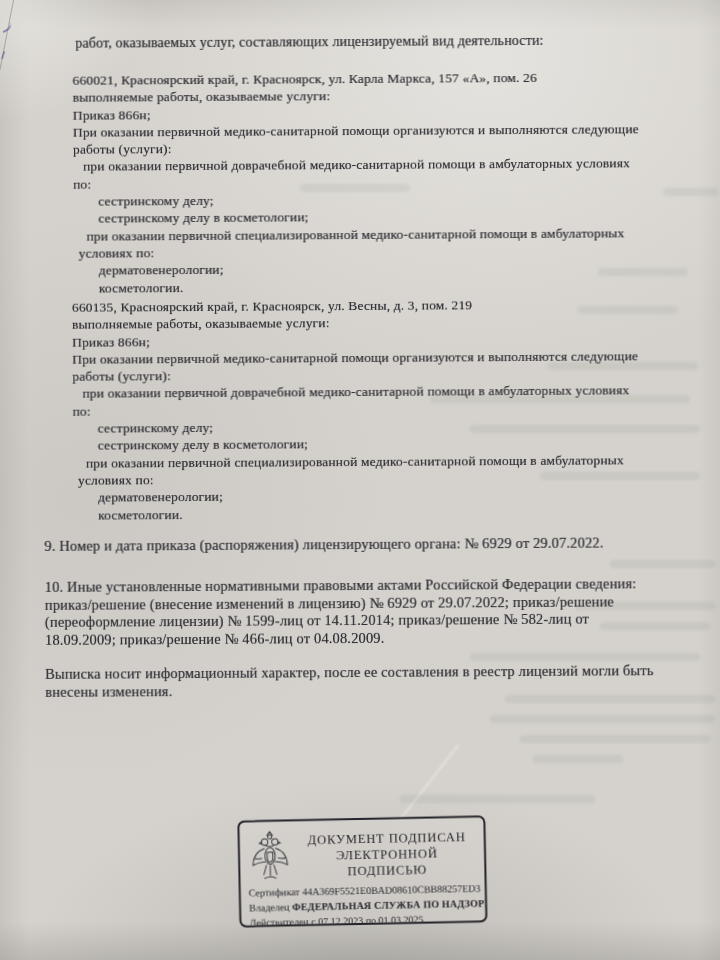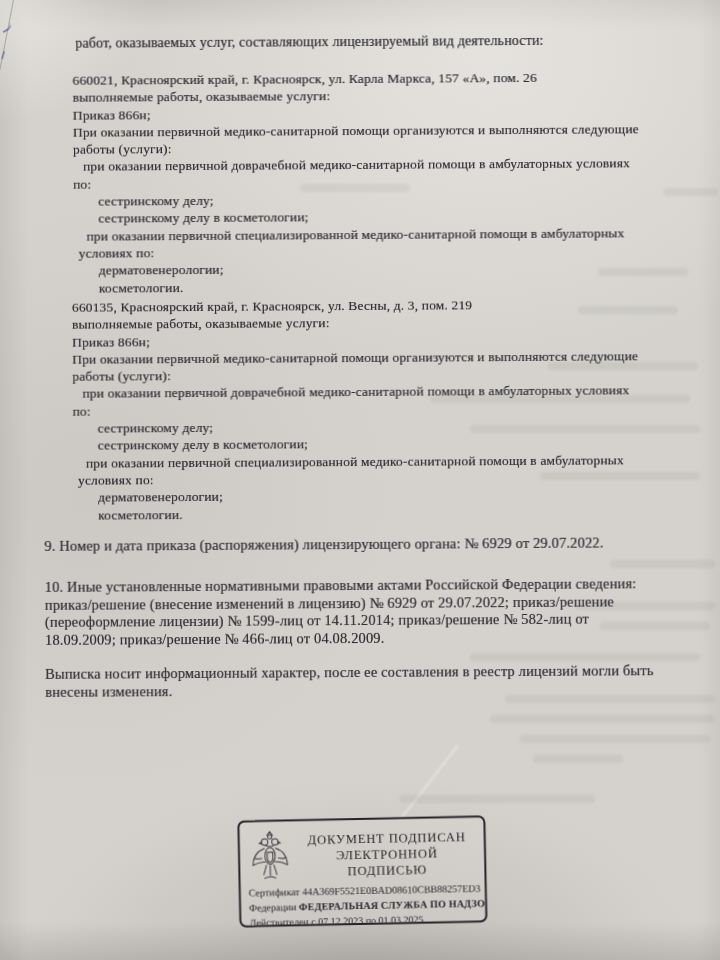--- a/index.html
+++ b/index.html
@@ -169,20 +169,20 @@
         <div class="stamp-title">
           <div>ДОКУМЕНТ ПОДПИСАН</div>
           <div>ЭЛЕКТРОННОЙ ПОДПИСЬЮ</div>
         </div>
       </div>
       <div class="stamp-row">
         <span>Сертификат</span>
         <span>44A369F5521E0BAD08610CBB88257ED3</span>
       </div>
       <div class="stamp-row">
-        <span>Федерации</span>
+        <span>Владелец</span>
         <span class="bold">ФЕДЕРАЛЬНАЯ СЛУЖБА ПО НАДЗОРУ В С</span>
       </div>
       <div class="stamp-row">Действителен с 07.12.2023 по 01.03.2025</div>
     </div>
 
   </div>
 </div>
 
 </body></html>

